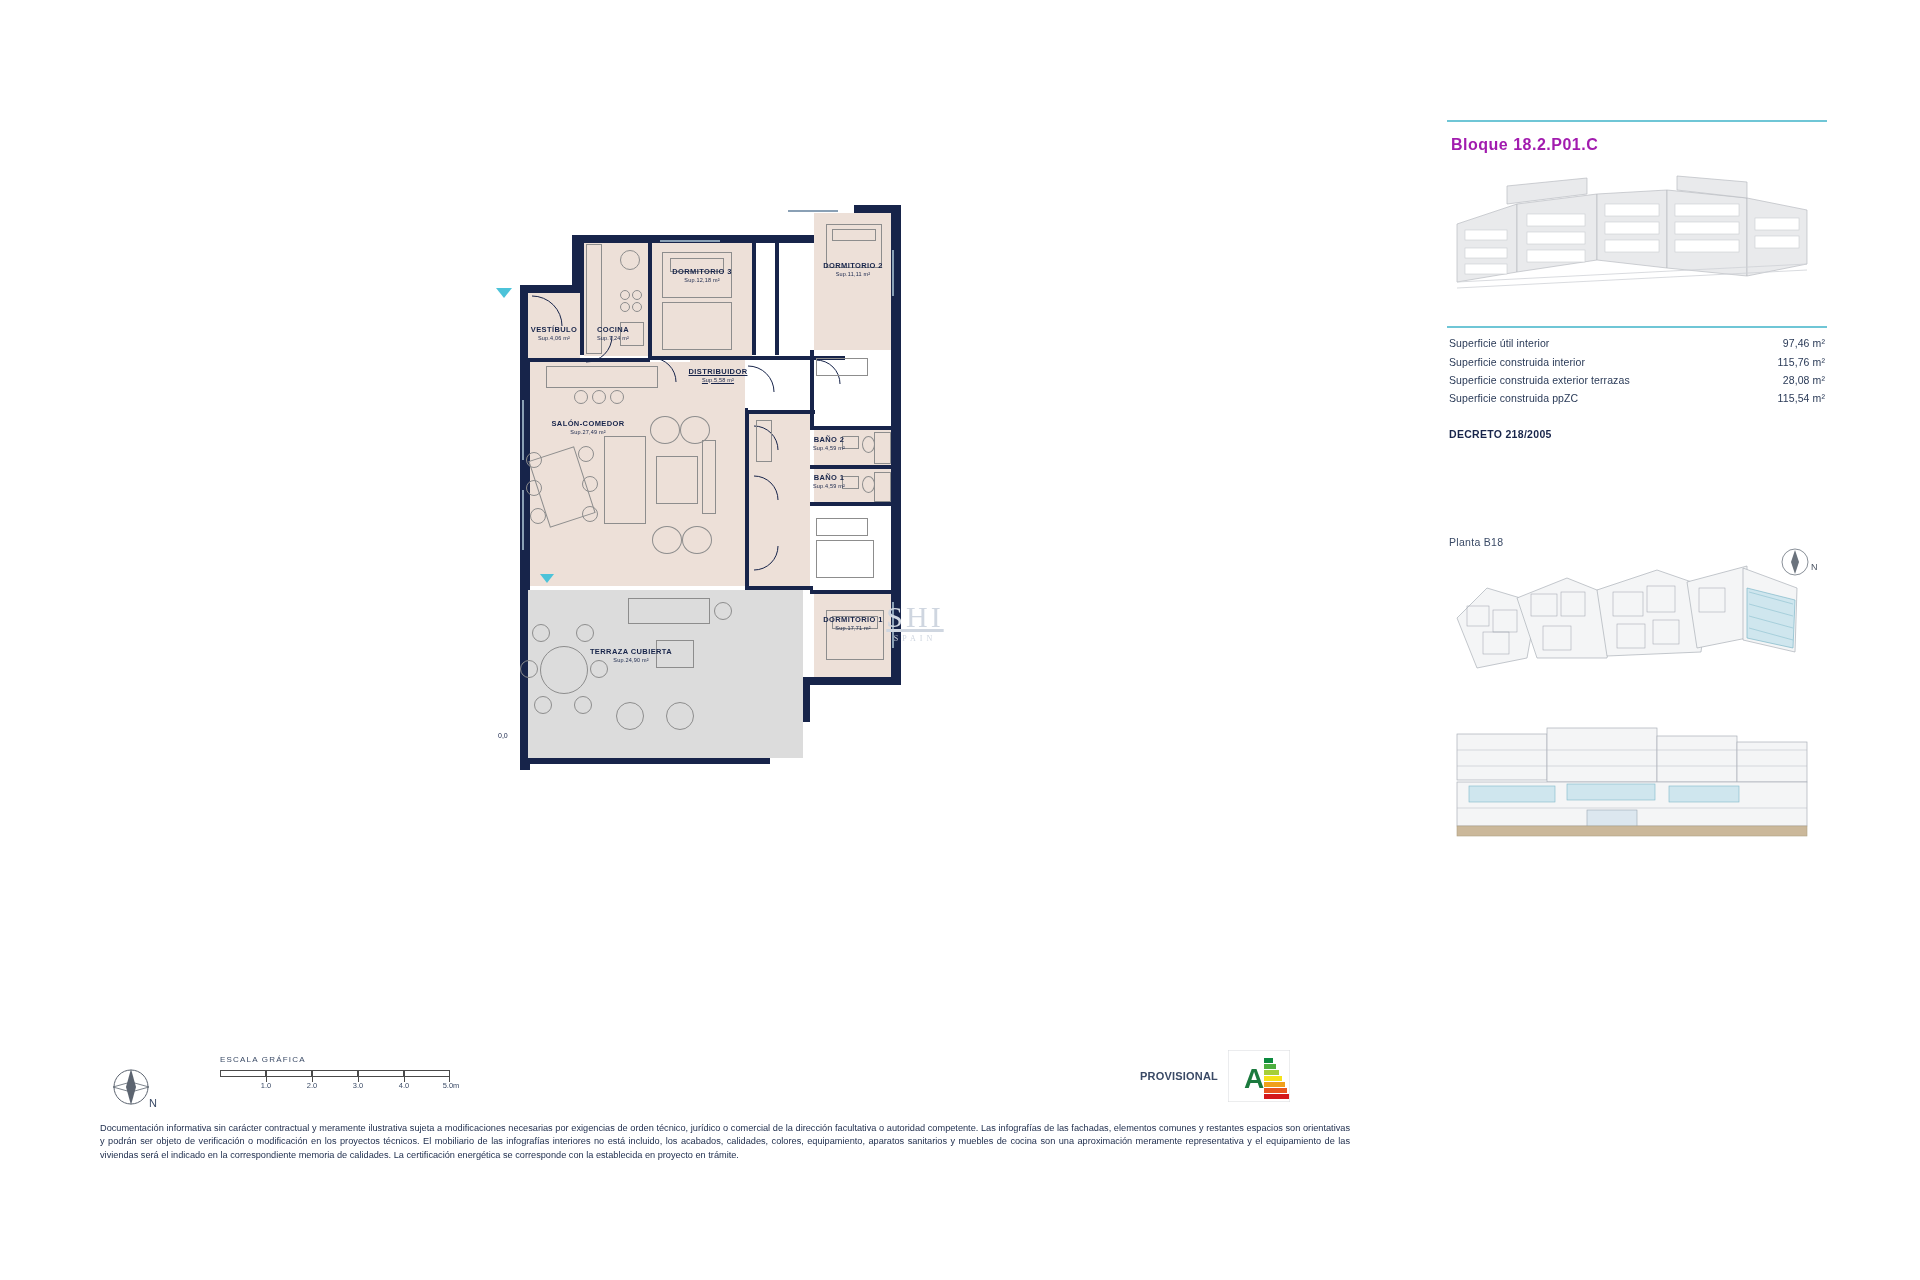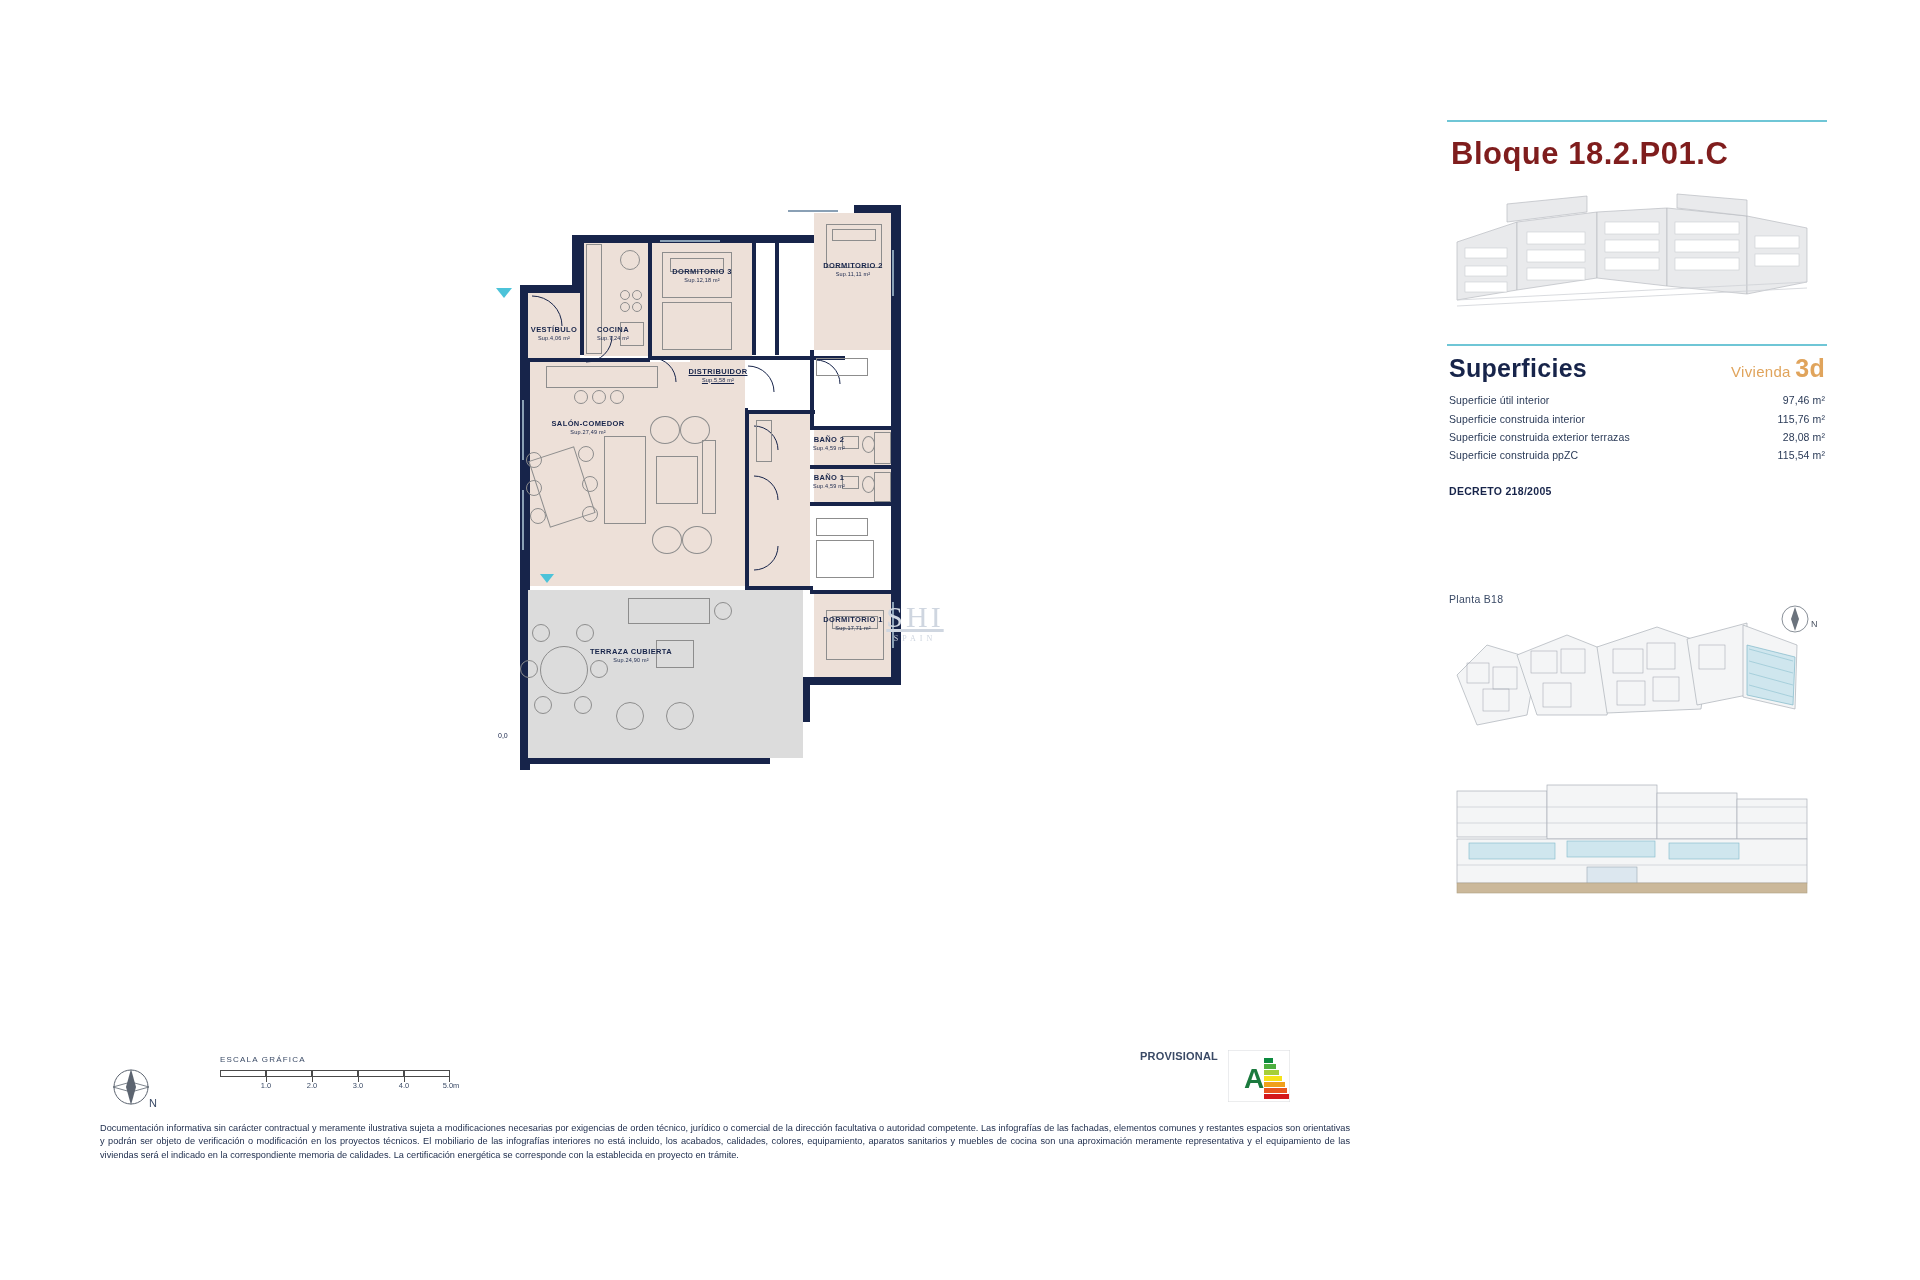--- a/index.html
+++ b/index.html
@@ -15,21 +15,21 @@
   .furn{position:absolute;border:1px solid #8d8d8d;background:transparent;}
   .furn-r{position:absolute;border:1px solid #8d8d8d;border-radius:50%;background:transparent;}
 
   .rlabel{position:absolute;text-align:center;line-height:1.15;color:#17244a;}
   .rlabel .nm{font-size:7.5px;letter-spacing:.4px;font-weight:600;}
   .rlabel .sq{font-size:5.5px;letter-spacing:.2px;}
 
   
   #right-panel{position:absolute;left:1447px;top:120px;width:380px;}
   .rule{height:2px;background:#6fc6d6;width:100%;}
-  #block-title{font-size:31px;font-weight:700;letter-spacing:.5px;color:#7f1d1d;margin:14px 0 10px 4px;}
+  #block-title{font-size:16px;font-weight:700;letter-spacing:.5px;color:#a21caf;margin:14px 0 10px 4px;}
   #hero{width:380px;height:150px;position:relative;overflow:hidden;background:#ffffff;}
 
   #sup-rule{height:2px;background:#6fc6d6;width:100%;margin-top:12px;}
   .sup-head{display:flex;align-items:baseline;justify-content:space-between;padding:8px 2px 2px 2px;}
   .sup-head .t{font-size:25px;font-weight:700;color:#17244a;letter-spacing:.3px;}
   .sup-head .v{font-size:15px;color:#e0a45c;letter-spacing:.3px;}
   .sup-head .v b{font-size:25px;color:#e0a45c;font-weight:700;}
 
   .srow{display:flex;justify-content:space-between;font-size:10.5px;color:#2a3a57;padding:3.2px 2px;}
   .srow .lbl{letter-spacing:.1px;}
@@ -41,21 +41,21 @@
   #mini-elev{position:relative;width:380px;height:130px;margin-top:22px;}
 
   
   #scale-block{position:absolute;left:105px;top:1055px;width:420px;}
   #scale-title{font-size:8px;letter-spacing:1.2px;color:#3a4a66;margin-left:115px;}
   #scale-bar{position:relative;margin-left:115px;margin-top:6px;width:230px;height:16px;}
   #scale-bar .seg{position:absolute;top:0;height:7px;border:1px solid #4a4a4a;box-sizing:border-box;}
   #scale-bar .tick{position:absolute;top:7px;width:1px;height:5px;background:#4a4a4a;}
   #scale-bar .num{position:absolute;top:11px;font-size:7.5px;color:#3a4a66;transform:translateX(-50%);}
 
-  #prov-block{position:absolute;left:1140px;top:1050px;display:flex;align-items:flex-start;gap:10px;}
+  #prov-block{position:absolute;left:1140px;top:1050px;display:flex;align-items:center;gap:10px;}
   #prov-text{font-size:11px;font-weight:700;color:#3a4a66;letter-spacing:.2px;}
   #energy-badge{width:62px;height:52px;position:relative;}
 
   #legal{position:absolute;left:100px;top:1122px;width:1250px;font-size:9.2px;line-height:1.45;color:#1b2a4a;text-align:justify;}
   #legal p{margin:0 0 12px 0;}
 
   
   .compass{position:absolute;}
   .watermark{position:absolute;left:855px;top:600px;width:120px;text-align:center;color:#cfd6e0;font-family:"Liberation Serif",serif;}
   .watermark .w1{font-size:30px;letter-spacing:3px;text-decoration:underline;}
@@ -273,27 +273,20 @@
         <rect x="308" y="72" width="44" height="12"></rect>
       </g>
       <g stroke="#cfd2d7" stroke-width="0.8" fill="none">
         <line x1="10" y1="118" x2="360" y2="100"></line>
         <line x1="10" y1="124" x2="360" y2="106"></line>
       </g>
     </svg>
   </div>
 
   <div id="sup-rule"></div>
-  <div class="sup-head">
-    <div class="t">Superficies</div>
-    <div class="v">
-      <span>Vivienda</span>
-      <b>3d</b>
-    </div>
-  </div>
 
   <div style="margin-top:6px;">
     <div class="srow">
       <span class="lbl">Superficie útil interior</span>
       <span class="val">97,46 m²</span>
     </div>
     <div class="srow">
       <span class="lbl">Superficie construida interior</span>
       <span class="val">115,76 m²</span>
     </div>

